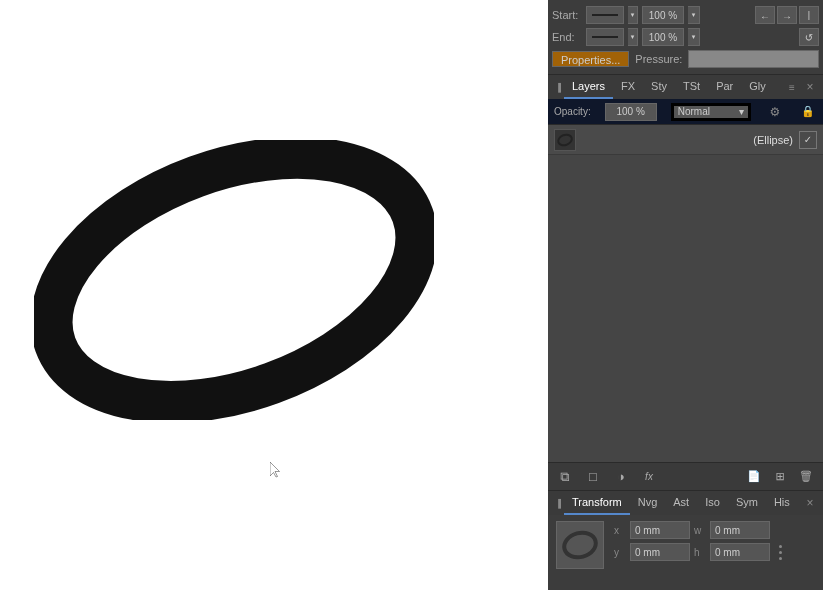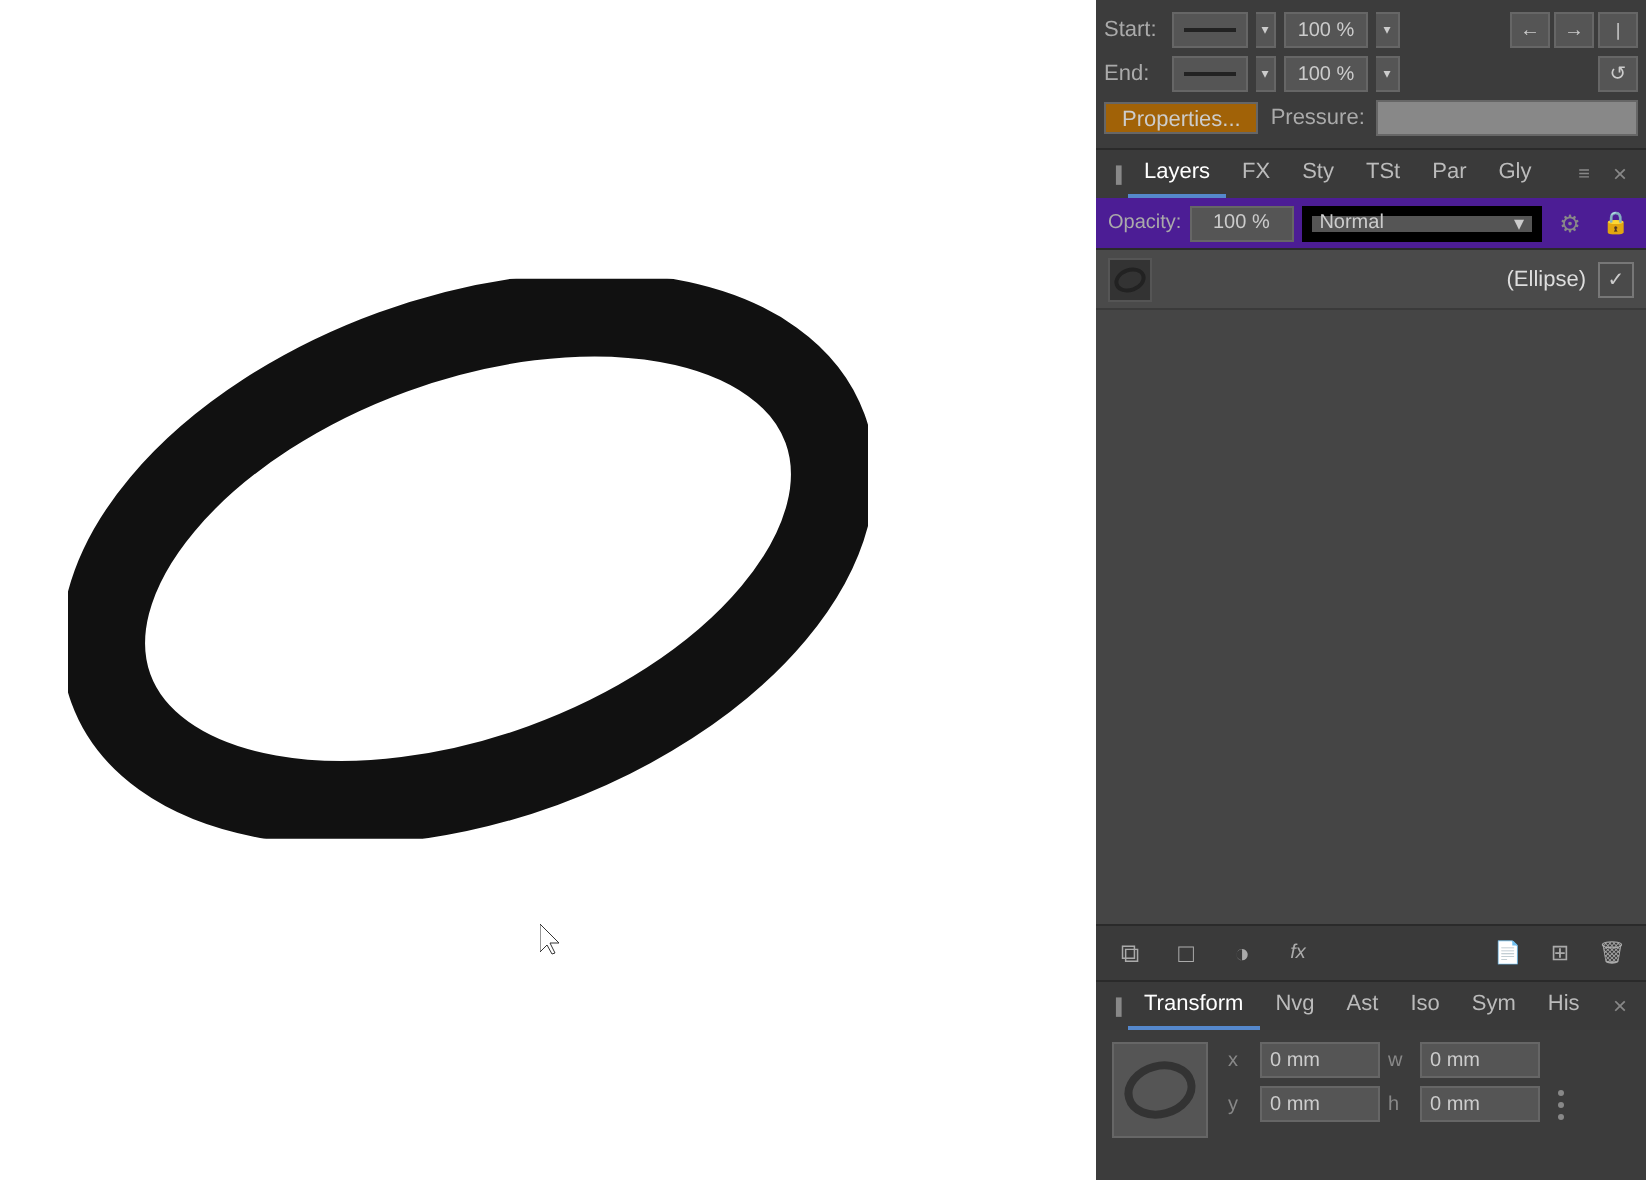--- a/index.html
+++ b/index.html
@@ -216,24 +216,24 @@
       justify-content: center;
       cursor: pointer;
       font-size: 12px;
       color: #888888;
     }
 
     
     .layers-controls {
       display: flex;
       align-items: center;
-      background: #4c1d95;
+      background: #0f172a;
       height: 26px;
       padding: 0 6px;
-      gap: 4px;
+      gap: 14px;
       border-bottom: 1px solid #2a2a2a;
     }
 
     .opacity-label {
       color: #aaaaaa;
       font-size: 10px;
     }
 
     .opacity-input {
       width: 52px;
@@ -244,21 +244,21 @@
       align-items: center;
       justify-content: center;
       font-size: 10px;
       color: #cccccc;
     }
 
     .blend-mode-box {
       flex: 1;
       height: 18px;
       background: #555555;
-      border: 5px solid #000000;
+      border: 3px solid #000000;
       display: flex;
       align-items: center;
       justify-content: space-between;
       padding: 0 4px;
       font-size: 10px;
       color: #cccccc;
     }
 
     .gear-btn {
       width: 20px;

